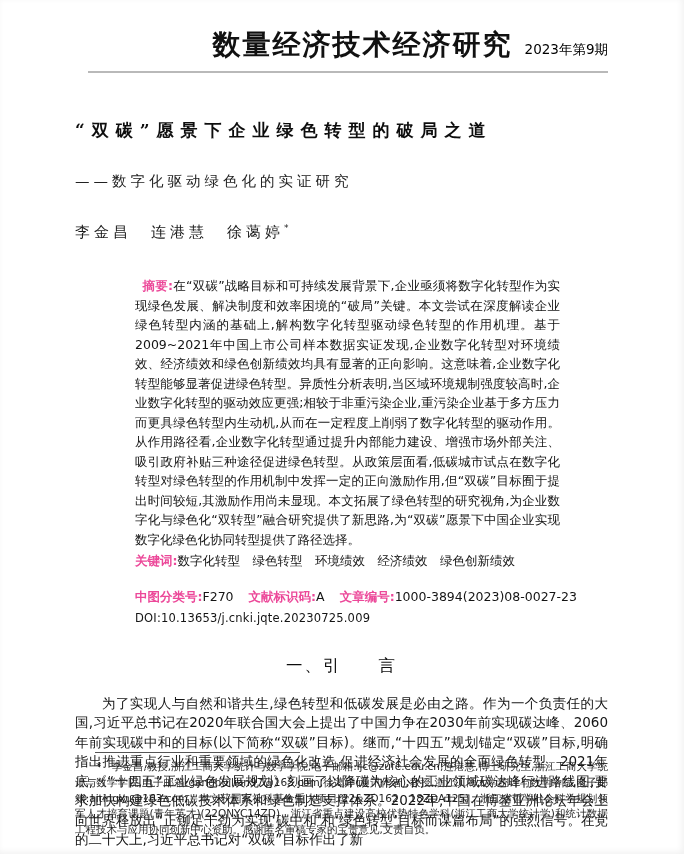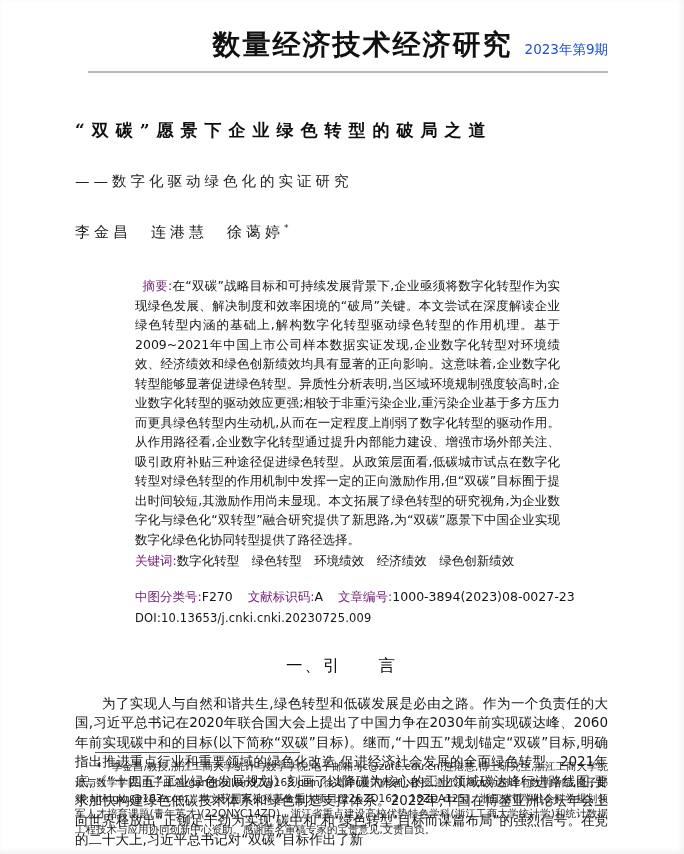--- a/index.html
+++ b/index.html
@@ -25,21 +25,21 @@
     font-family:"DejaVu Serif", "Liberation Serif", serif;
     font-size:28px;
     font-weight:bold;
     letter-spacing:2px;
     color:#111;
     margin-left:23px;
   }
   .journal-issue {
     font-size:13.5px;
     margin-left:12px;
-    color:#1d4ed8;
+    color:#000000;
   }
   .header-rule {
     border:none;
     border-top:2px solid #b9b9b9;
     margin:7px 0 0 13px;
   }
 
   
   .article-title {
     margin:46px 0 0 0;
@@ -67,21 +67,21 @@
 
   
   .meta-block {
     margin:34px 48px 0 60px;
     font-size:12.5px;
     line-height:19.5px;
     text-align:justify;
     color:#141414;
   }
   .abstract-par { margin:0; text-indent:0.6em; }
-  .meta-label { font-weight:normal; color:#701a75; }
+  .meta-label { font-weight:bold; color:#ec4899; }
   .keywords-par { margin:2px 0 16px 0; }
   .clc-par { margin:2px 0 0 0; white-space:nowrap; }
   .clc-gap { display:inline-block; width:1.2em; }
   .doi-par {
     margin:3px 0 0 0;
     font-size:11.5px;
     letter-spacing:0.2px;
     color:#141414;
   }
 
@@ -140,21 +140,21 @@
   <div class="article-subtitle">——数字化驱动绿色化的实证研究</div>
 
   <div class="article-authors">
     <span>李金昌　连港慧　徐蔼婷</span><sup>*</sup>
   </div>
 
   <div class="meta-block">
     <p class="abstract-par"><span class="meta-label">摘要:</span><span>在“双碳”战略目标和可持续发展背景下,企业亟须将数字化转型作为实现绿色发展、解决制度和效率困境的“破局”关键。本文尝试在深度解读企业绿色转型内涵的基础上,解构数字化转型驱动绿色转型的作用机理。基于2009~2021年中国上市公司样本数据实证发现,企业数字化转型对环境绩效、经济绩效和绿色创新绩效均具有显著的正向影响。这意味着,企业数字化转型能够显著促进绿色转型。异质性分析表明,当区域环境规制强度较高时,企业数字化转型的驱动效应更强;相较于非重污染企业,重污染企业基于多方压力而更具绿色转型内生动机,从而在一定程度上削弱了数字化转型的驱动作用。从作用路径看,企业数字化转型通过提升内部能力建设、增强市场外部关注、吸引政府补贴三种途径促进绿色转型。从政策层面看,低碳城市试点在数字化转型对绿色转型的作用机制中发挥一定的正向激励作用,但“双碳”目标囿于提出时间较短,其激励作用尚未显现。本文拓展了绿色转型的研究视角,为企业数字化与绿色化“双转型”融合研究提供了新思路,为“双碳”愿景下中国企业实现数字化绿色化协同转型提供了路径选择。</span></p>
     <p class="keywords-par"><span class="meta-label">关键词:</span><span>数字化转型　绿色转型　环境绩效　经济绩效　绿色创新绩效</span></p>
     <p class="clc-par"><span class="meta-label">中图分类号:</span><span>F270</span><span class="clc-gap"></span><span class="meta-label">文献标识码:</span><span>A</span><span class="clc-gap"></span><span class="meta-label">文章编号:</span><span>1000-3894(2023)08-0027-23</span></p>
-    <p class="doi-par">DOI:10.13653/j.cnki.cnki.20230725.009</p>
+    <p class="doi-par">DOI:10.13653/j.cnki.jqte.20230725.009</p>
   </div>
 
   <h2 class="section-heading">一、引　　言</h2>
 
   <p class="body-par">为了实现人与自然和谐共生,绿色转型和低碳发展是必由之路。作为一个负责任的大国,习近平总书记在2020年联合国大会上提出了中国力争在2030年前实现碳达峰、2060年前实现碳中和的目标(以下简称“双碳”目标)。继而,“十四五”规划锚定“双碳”目标,明确指出推进重点行业和重要领域的绿色化改造,促进经济社会发展的全面绿色转型。2021年底,《“十四五”工业绿色发展规划》刻画了以降碳为核心的工业领域碳达峰行进路线图,要求加快构建绿色低碳技术体系和绿色制造支撑体系。2022年,中国在博鳌亚洲论坛年会上向世界释放出“正铆足干劲为实现‘碳中和’和‘绿色转型’目标而谋篇布局”的强烈信号。在党的二十大上,习近平总书记对“双碳”目标作出了新</p>
 
   <div class="footnote">
     <hr class="footnote-rule">
     <p class="footnote-par"><span class="fn-mark">*</span><span>李金昌,教授,浙江工商大学统计与数学学院,电子邮箱:ljc@zufe.edu.cn;连港慧,博士研究生,浙江工商大学统计与数学学院,电子邮箱:ganghuilian97@163.com;徐蔼婷(通讯作者),教授,浙江工商大学统计与数学学院,电子邮箱:aitingxu@163.com。本文获国家社科基金重大项目(22&amp;ZD162、18ZDA125)、浙江省哲学社会科学规划领军人才培育课题(青年英才)(22QNYC14ZD)、浙江省重点建设高校优势特色学科(浙江工商大学统计学)和统计数据工程技术与应用协同创新中心资助。感谢匿名审稿专家的宝贵意见,文责自负。</span></p>
   </div>

